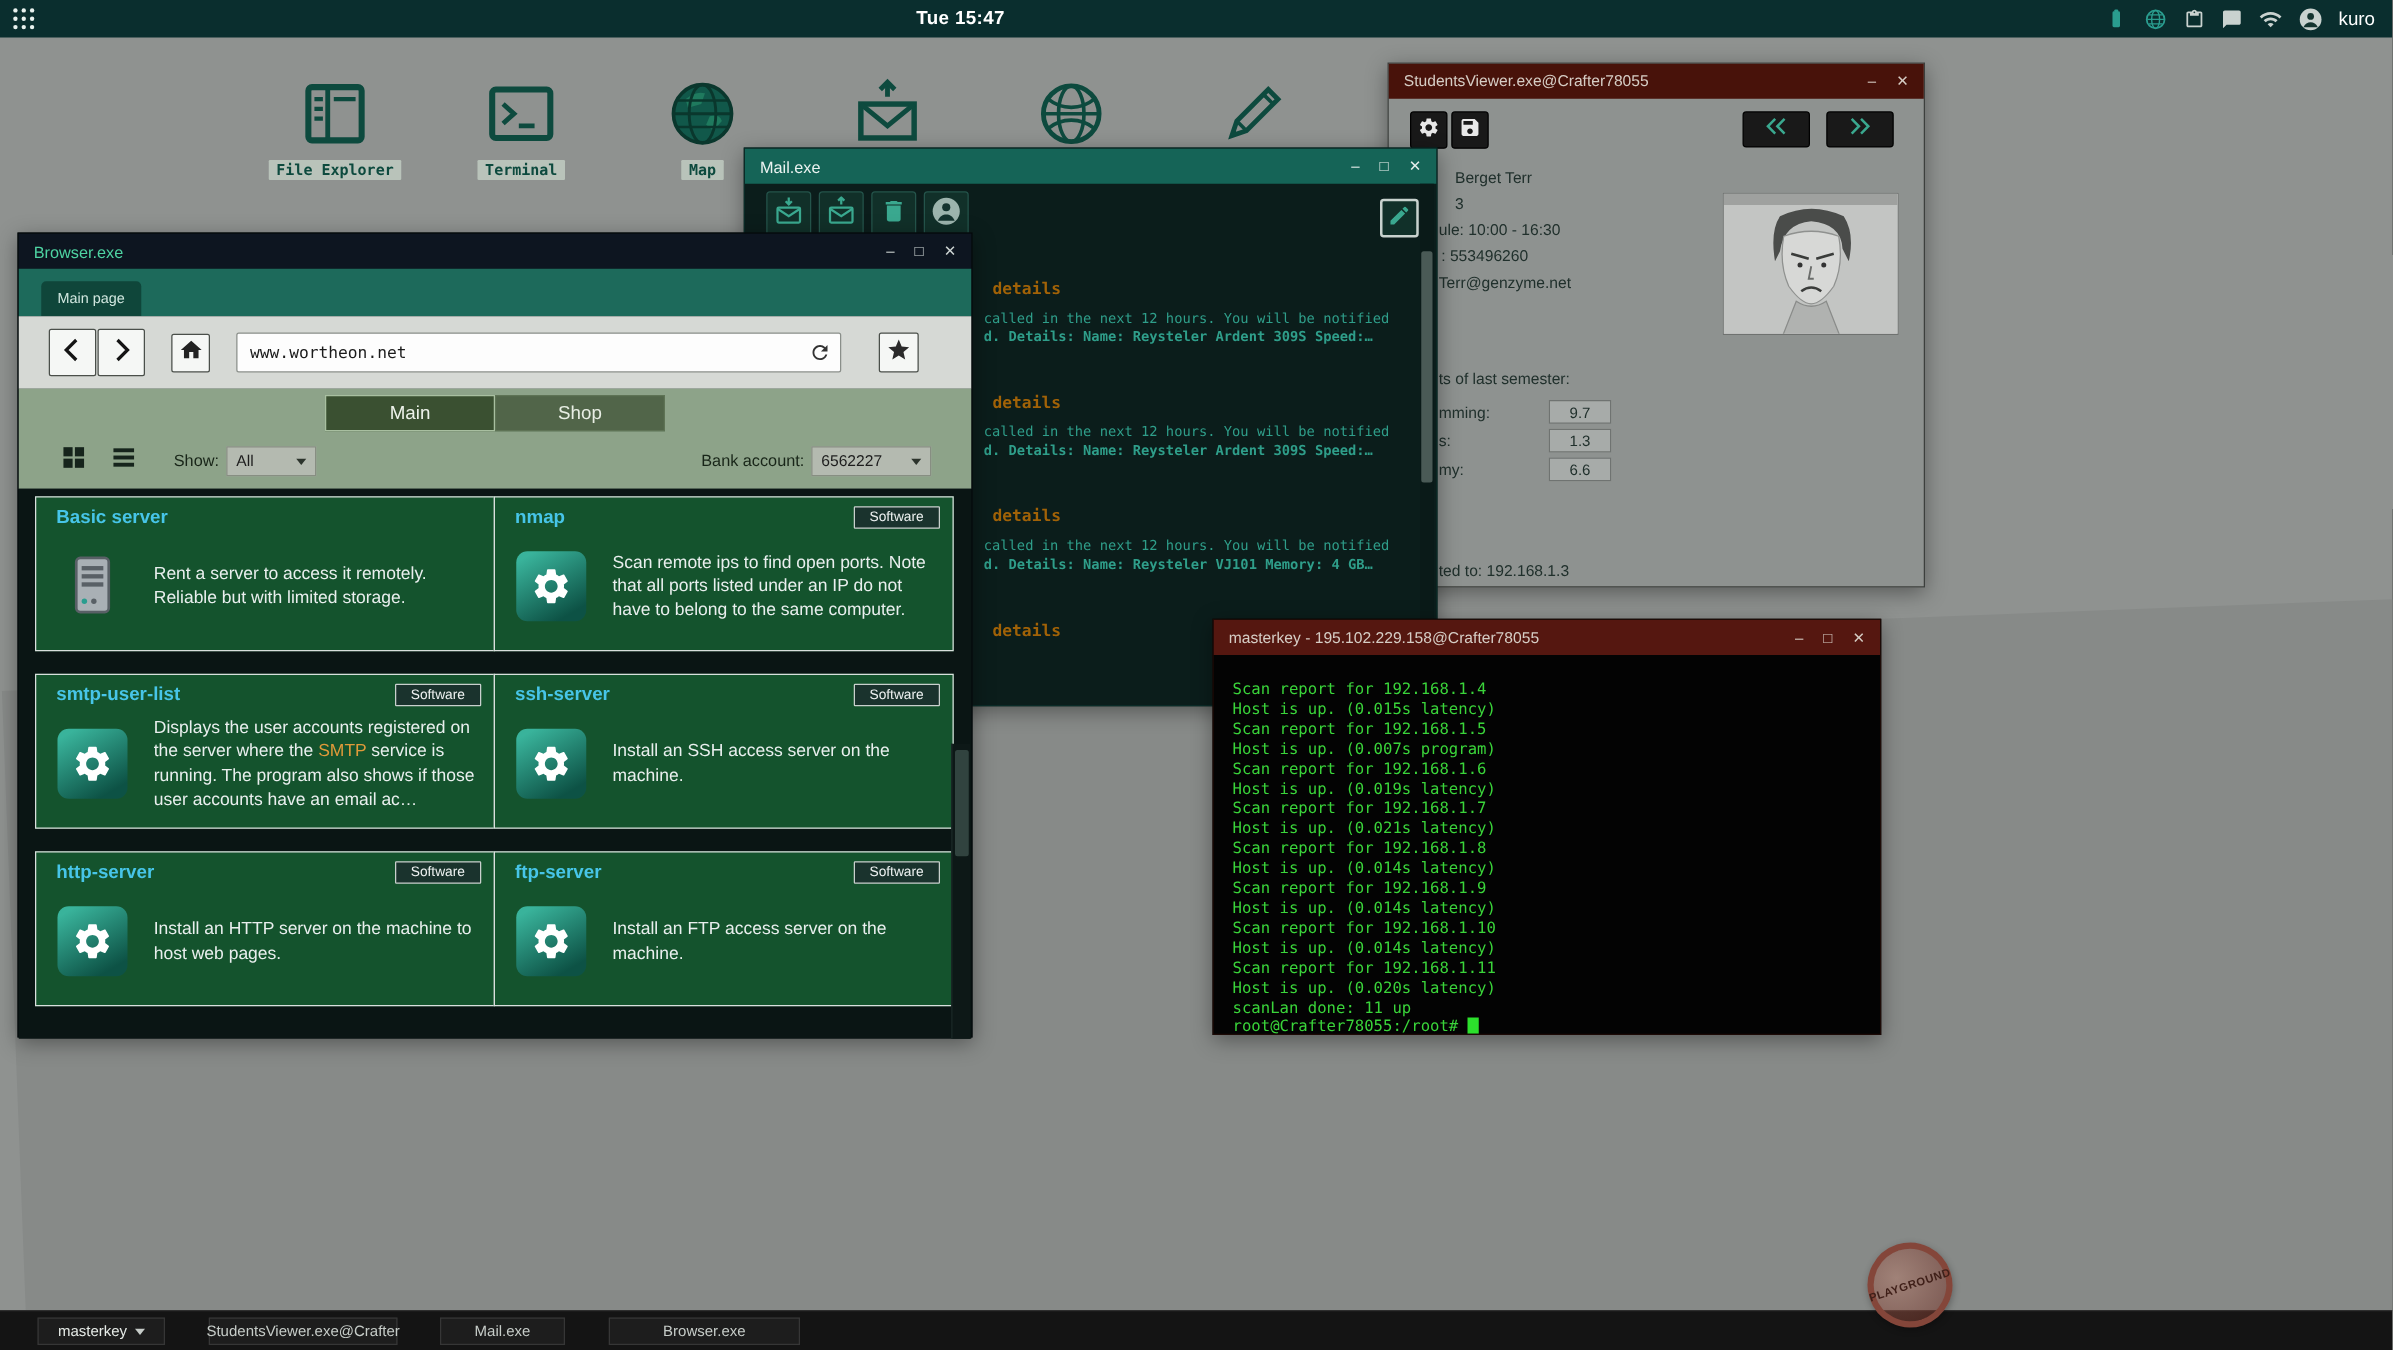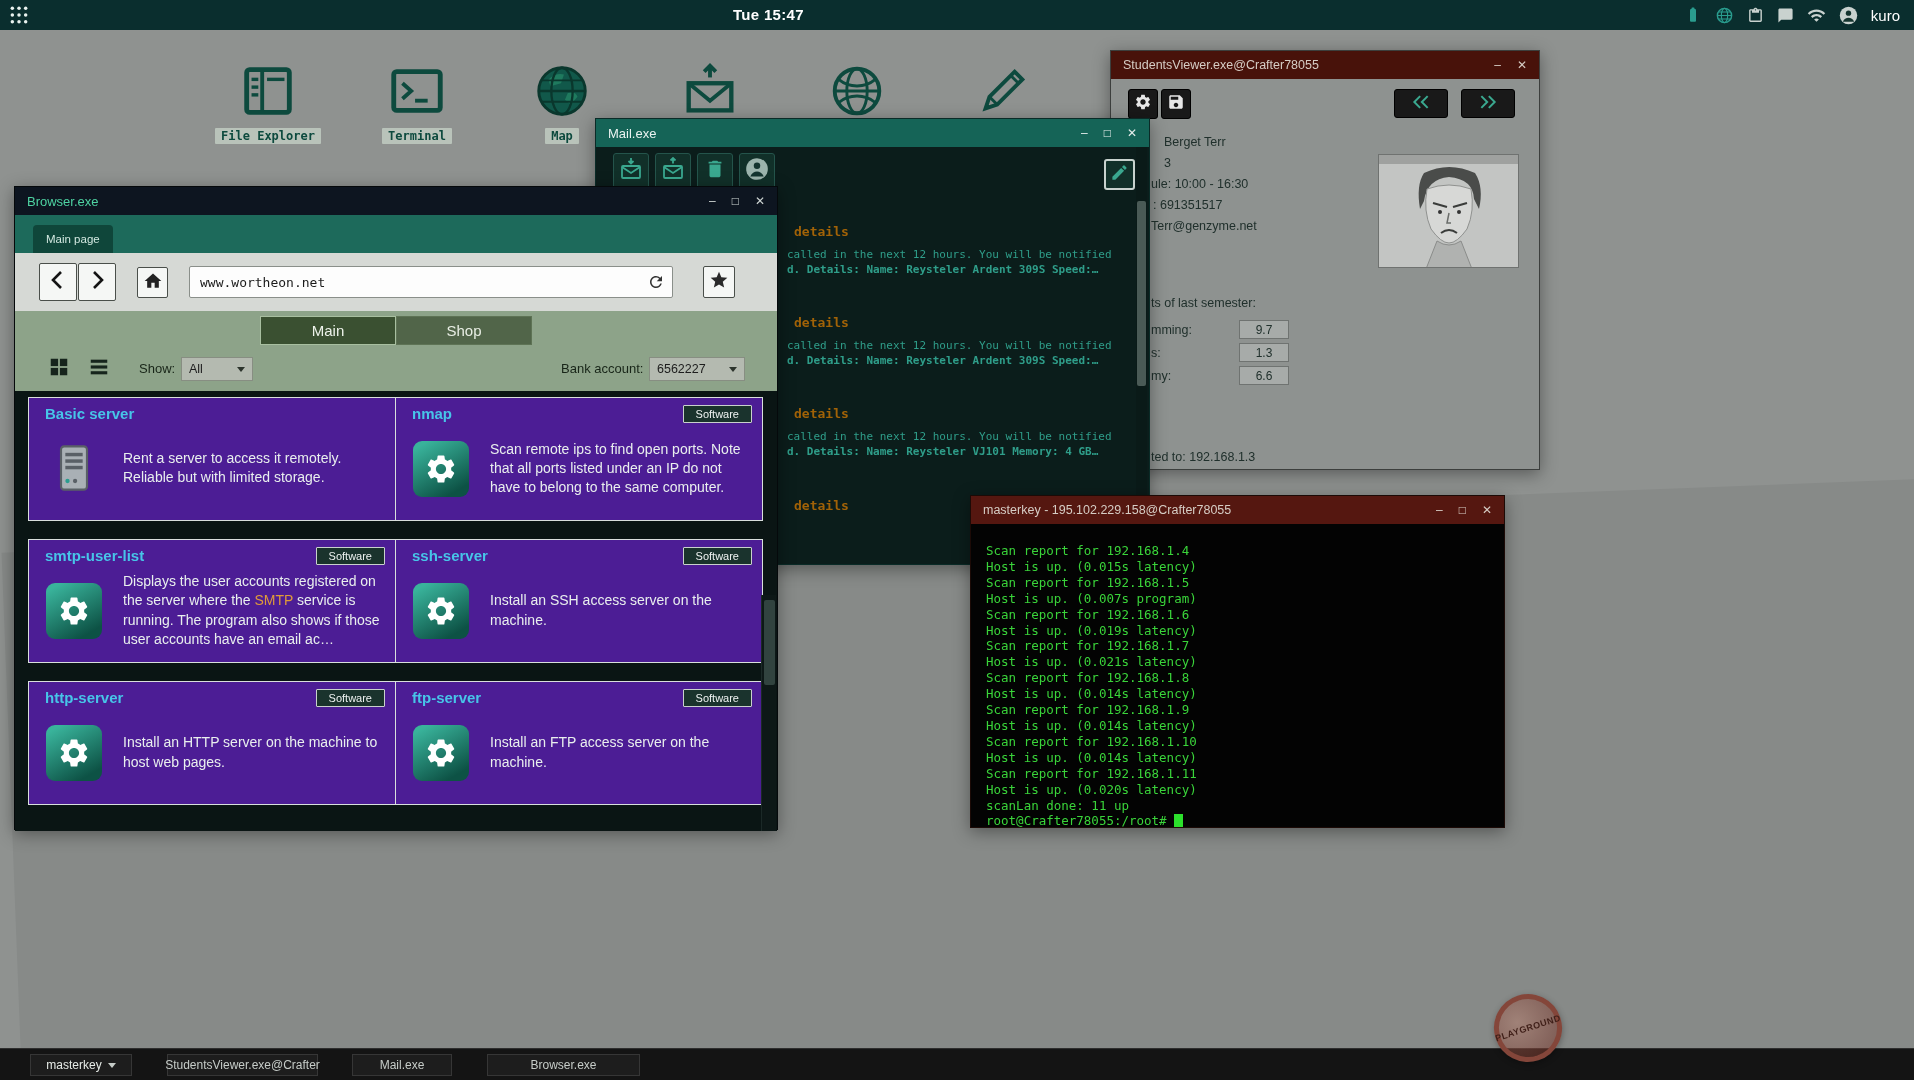--- a/index.html
+++ b/index.html
@@ -53,21 +53,21 @@
   .btn-shop { position:absolute; left:381px; top:5px; width:136px; height:29px; background:#516549; border:1px solid #5e7355; color:#e8eee4; font-size:15px; display:flex; align-items:center; justify-content:center; }
   .view-btn { position:absolute; top:44px; width:27px; height:27px; color:#16241c; display:flex; align-items:center; justify-content:center; }
   #b-grid { left:30px; } #b-list { left:70px; }
   .lbl { position:absolute; font-size:13px; color:#182518; }
   #b-showlbl { left:124px; top:50px; } #b-banklbl { left:546px; top:50px; }
   .select { position:absolute; height:24px; background:#b4bab0; border:1px solid #878e82; display:flex; align-items:center; justify-content:space-between; padding:0 7px; font-size:12.5px; color:#1d1d1d; }
   #b-showsel { left:166px; top:46px; width:72px; } #b-banksel { left:634px; top:46px; width:96px; }
   .tri { width:0; height:0; border-left:4px solid transparent; border-right:4px solid transparent; border-top:5px solid #2c342c; display:inline-block; }
   .b-content { position:absolute; left:0; top:204px; width:100%; height:440px; background:#0a1514; overflow:hidden; }
   .cards { position:absolute; left:13px; top:6px; width:736px; height:428px; }
-  .card { position:absolute; width:368px; height:124px; background:#4c1d95; border:1px solid #d9dfdd; display:flex; flex-direction:column; }
+  .card { position:absolute; width:368px; height:124px; background:#14532d; border:1px solid #d9dfdd; display:flex; flex-direction:column; }
   #c0 { left:0; top:0; } #c1 { left:367px; top:0; } #c2 { left:0; top:142px; }
   #c3 { left:367px; top:142px; } #c4 { left:0; top:284px; } #c5 { left:367px; top:284px; }
   .c-head { display:flex; justify-content:space-between; align-items:flex-start; padding:7px 10px 0 16px; }
   .c-title { font-size:15px; font-weight:bold; color:#47c5e8; }
   .badge { font-size:11px; color:#eef2f1; background:#1a332d; border:1px solid #c9d0cd; padding:2px 12px; border-radius:1px; }
   .badge:empty { display:none; }
   .c-body { flex:1; display:flex; align-items:center; gap:20px; padding:2px 12px 8px 16px; }
   .c-icon { width:58px; height:58px; flex:0 0 58px; display:flex; align-items:center; justify-content:center; }
   .gear-tile { width:56px; height:56px; border-radius:9px; background:linear-gradient(150deg,#39b39b 10%,#0d5245 85%); display:flex; align-items:center; justify-content:center; color:#ffffff; }
   .c-desc { font-size:14px; line-height:1.38; color:#e9efee; }
@@ -393,21 +393,21 @@
       </div>
     <div class="sv-nav" id="sv-next">
         <span><svg width="20" height="20">
             <use href="#i-chevRR"></use>
           </svg></span>
       </div>
 
     <span class="sv-f" id="svf0">Berget Terr</span>
     <span class="sv-f" id="svf1">3</span>
     <span class="sv-f" id="svf2">ule: 10:00 - 16:30</span>
-    <span class="sv-f" id="svf3">: 691351517</span>
+    <span class="sv-f" id="svf3">: 553496260</span>
     <span class="sv-f" id="svf4">Terr@genzyme.net</span>
 
     <div class="sv-portrait">
       <svg width="141" height="114" viewBox="0 0 141 114">
         <rect width="141" height="114" fill="#c3c5c3"></rect>
         <rect x="0" y="0" width="141" height="9" fill="#9fa19f"></rect>
         <path d="M45 18 Q70 6 96 18 Q105 32 100 54 L95 44 Q94 24 70 22 Q48 24 45 46 L41 54 Q37 30 45 18z" fill="#4a4c4a"></path>
         <path d="M48 34 Q70 26 92 34 Q96 56 88 74 Q78 88 70 88 Q62 88 52 74 Q44 56 48 34z" fill="#d7d8d6" stroke="#8f918f"></path>
         <path d="M54 48l14 4M88 48l-14 4" stroke="#3a3c3a" stroke-width="2.2" fill="none"></path>
         <circle cx="61" cy="57" r="2" fill="#333"></circle>

